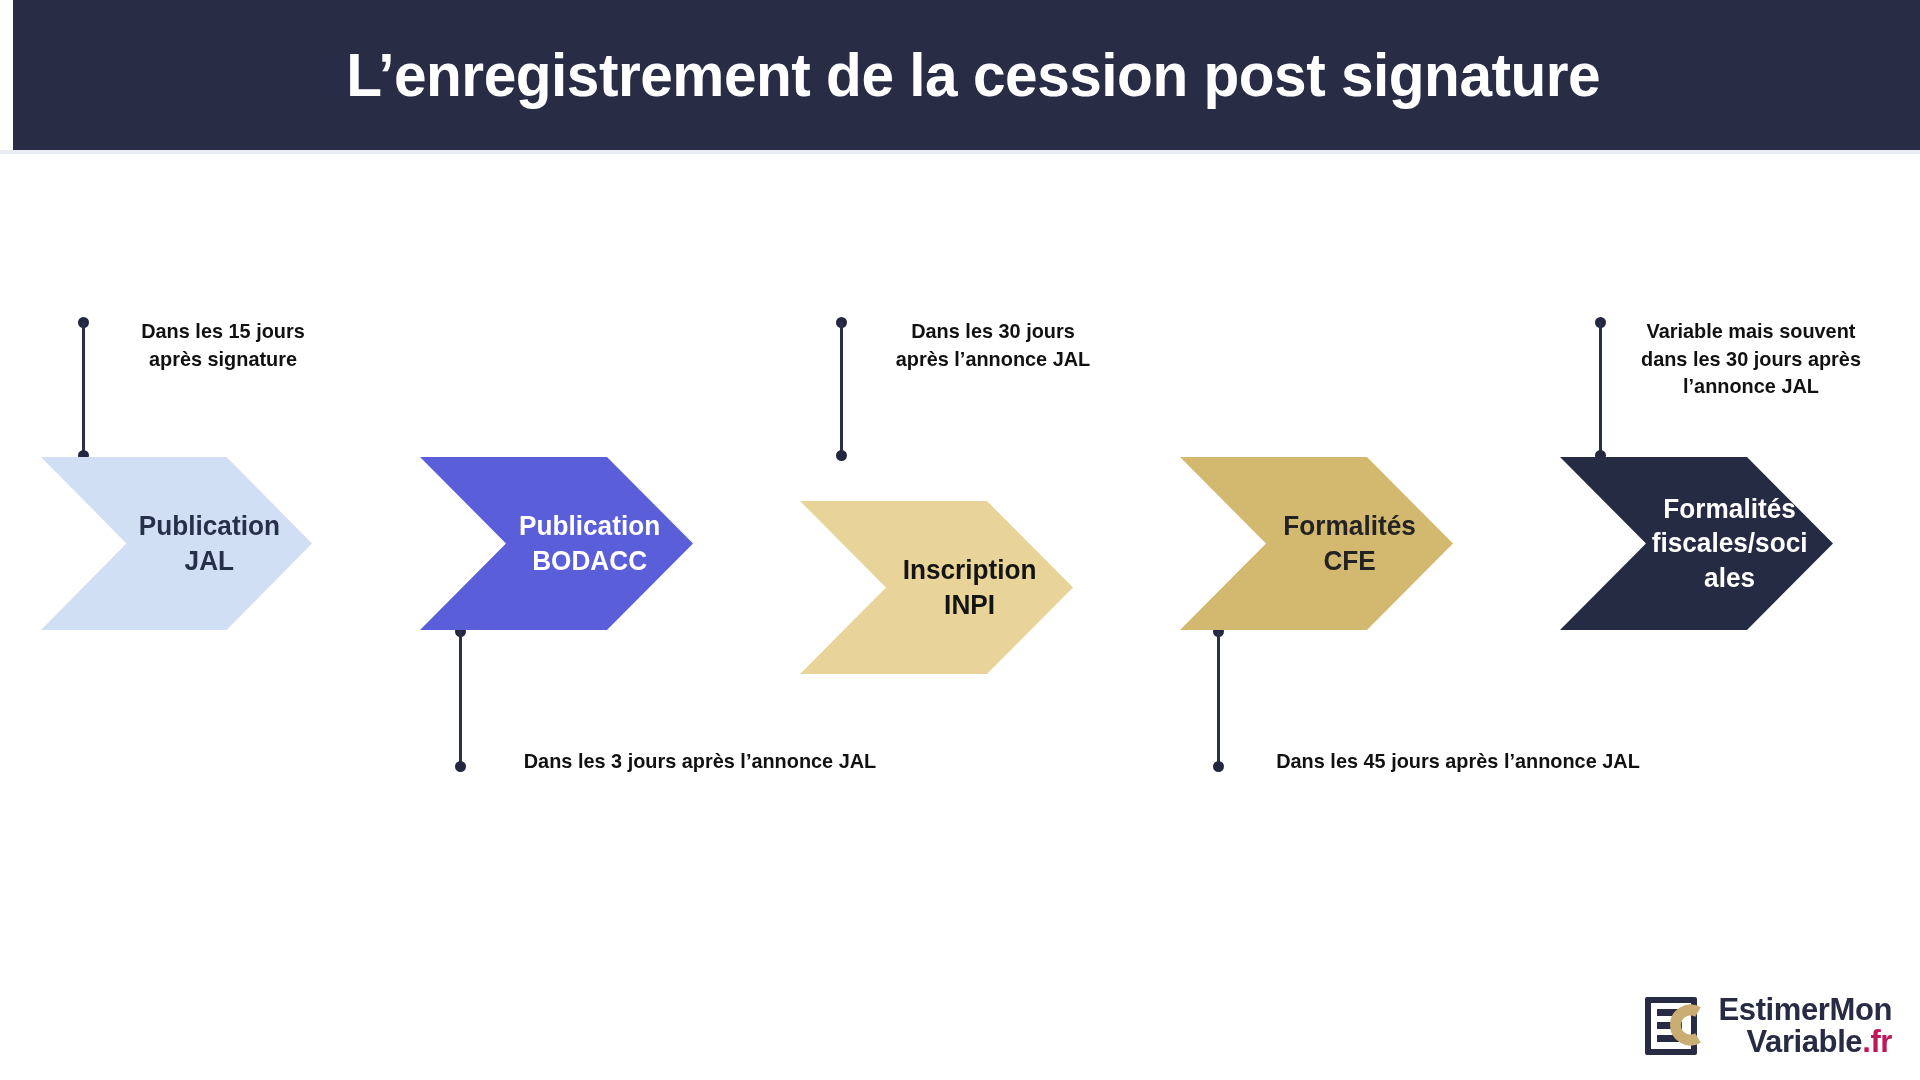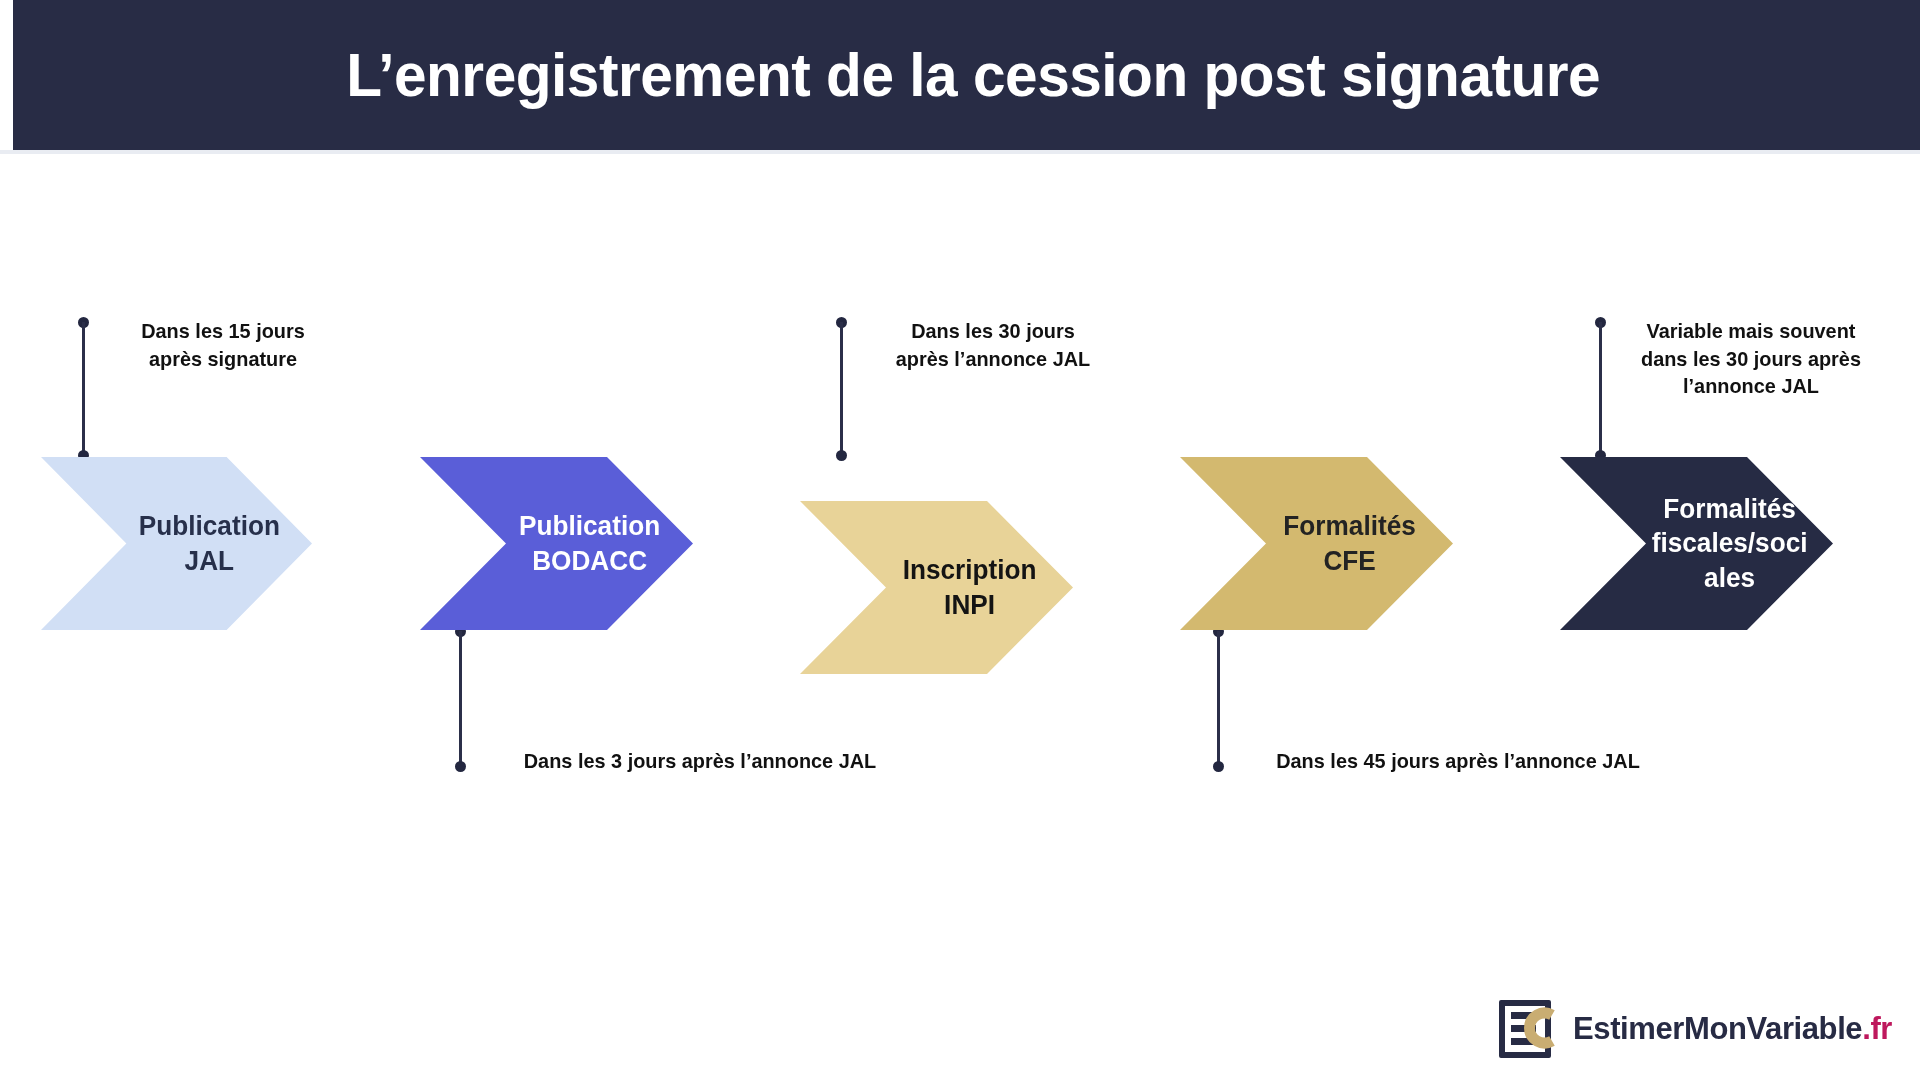--- a/index.html
+++ b/index.html
@@ -88,21 +88,21 @@
   .logo-mark .bar {
     position:absolute; left:12px; width:25px; height:7px; background:#272b44;
   }
   .logo-mark .bar.b1 { top:12px; }
   .logo-mark .bar.b2 { top:25px; }
   .logo-mark .bar.b3 { top:38px; }
   .logo-mark .c-inner {
     position:absolute; left:20px; top:4px; width:42px; height:48px;
   }
   .logo-text {
-    display:flex; flex-direction:row; justify-content:center;
+    display:flex; flex-direction:column; justify-content:center;
     line-height:1.04;
     align-items:flex-end;
   }
   .logo-line {
     font-size:31px; font-weight:bold; color:#272b44;
     font-family:"Liberation Sans", sans-serif;
     letter-spacing:-0.4px;
   }
   .logo-fr { color:#be185d; }
 </style>

